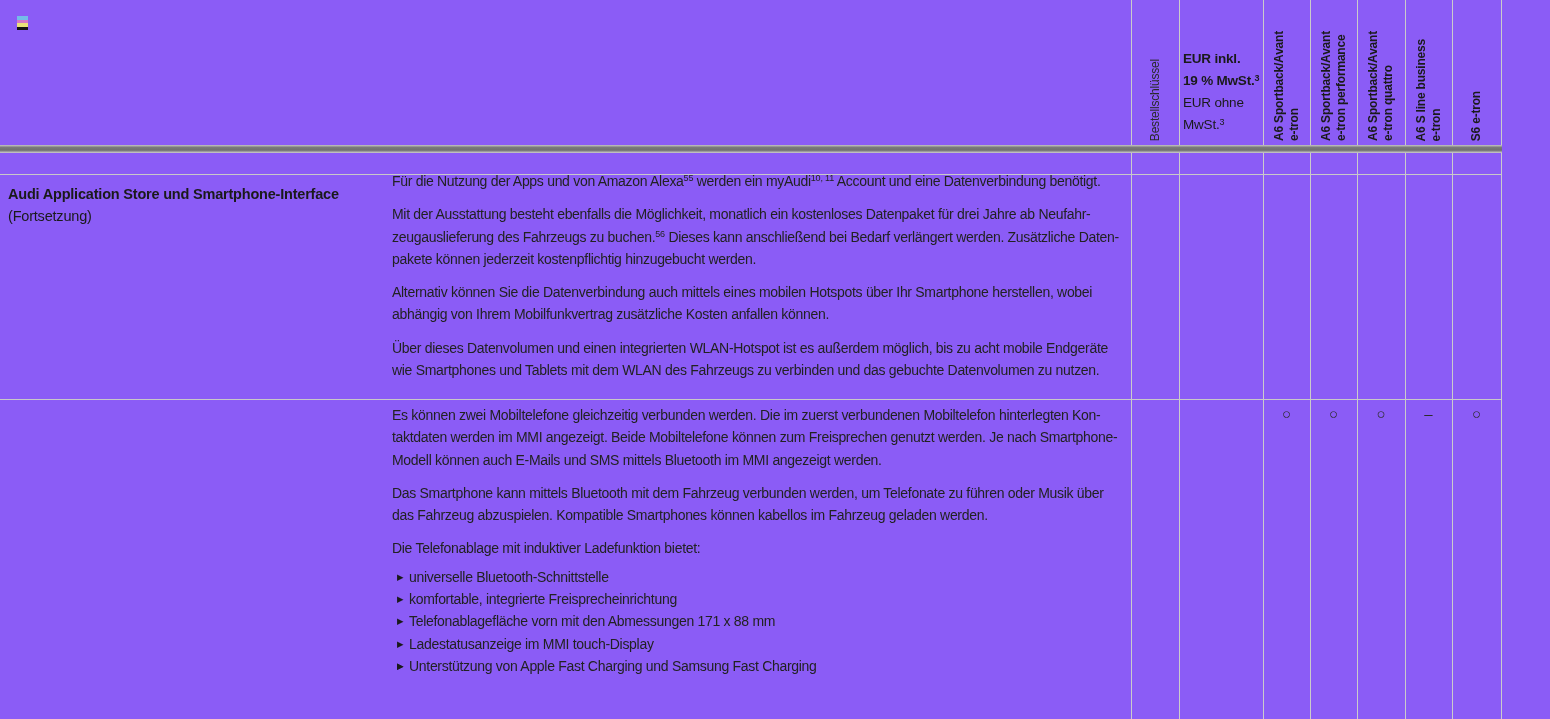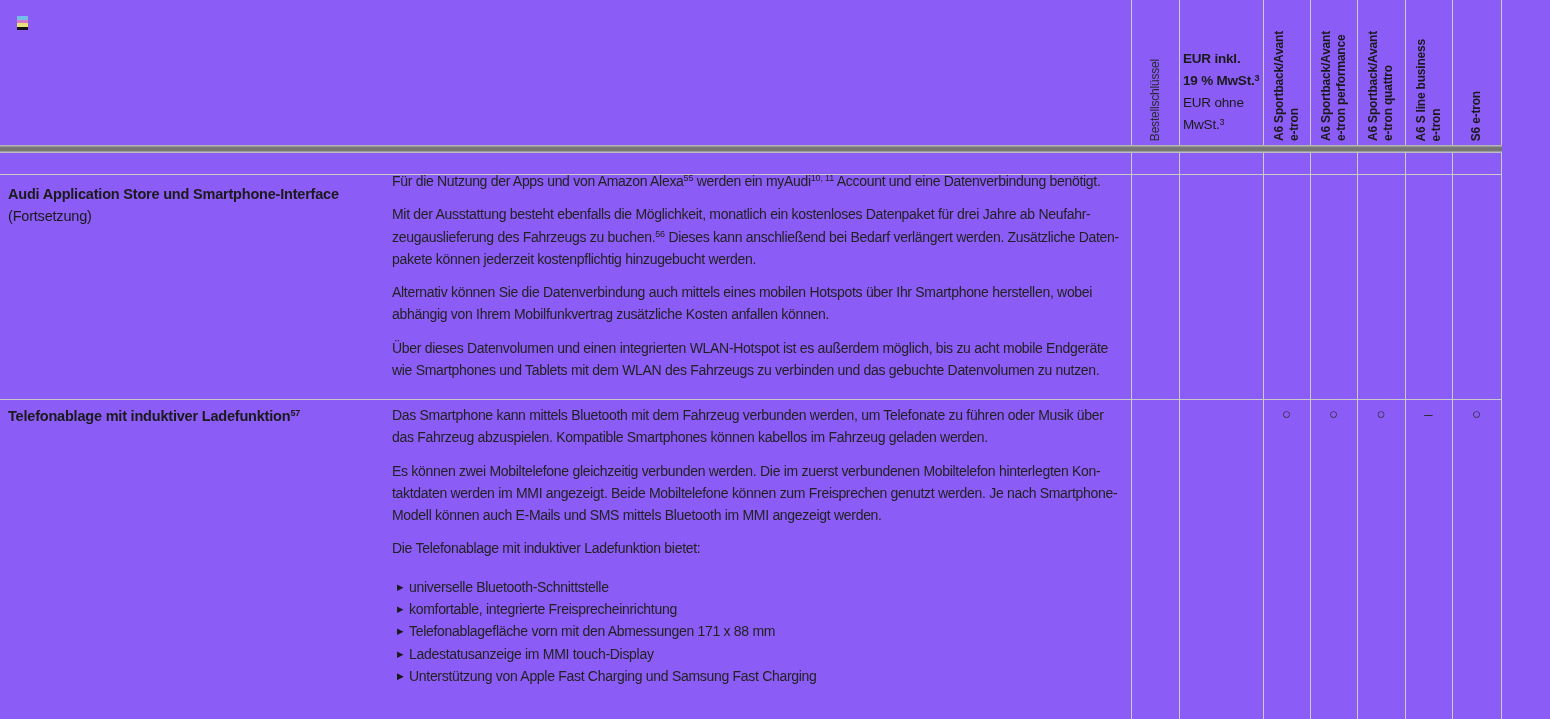--- a/index.html
+++ b/index.html
@@ -135,28 +135,24 @@
     <div class="t"><span>Audi Application Store und Smartphone-Interface</span></div>
     <div class="sub">(Fortsetzung)</div>
   </div>
   <div class="desc" style="top:170px">
     <p>Für die Nutzung der Apps und von Amazon Alexa<sup>55</sup> werden ein myAudi<sup>10, 11</sup> Account und eine Datenverbindung benötigt.</p>
     <p>Mit der Ausstattung besteht ebenfalls die Möglichkeit, monatlich ein kostenloses Datenpaket für drei Jahre ab Neufahr­zeugauslieferung des Fahrzeugs zu buchen.<sup>56</sup> Dieses kann anschließend bei Bedarf verlängert werden. Zusätzliche Daten­pakete können jederzeit kostenpflichtig hinzugebucht werden.</p>
     <p>Alternativ können Sie die Datenverbindung auch mittels eines mobilen Hotspots über Ihr Smartphone herstellen, wobei abhängig von Ihrem Mobilfunkvertrag zusätzliche Kosten anfallen können.</p>
     <p>Über dieses Datenvolumen und einen integrierten WLAN-Hotspot ist es außerdem möglich, bis zu acht mobile Endgeräte wie Smartphones und Tablets mit dem WLAN des Fahrzeugs zu verbinden und das gebuchte Datenvolumen zu nutzen.</p>
   </div>
 
-  <div class="ftitle" style="top:405px">
-    <div class="t"><span>Telefonablage mit induktiver Ladefunktion</span><sup>57</sup></div>
-
-  </div>
   <div class="desc" style="top:404px">
+    <p>Es können zwei Mobiltelefone gleichzeitig verbunden werden. Die im zuerst verbundenen Mobiltelefon hinterlegten Kon­taktdaten werden im MMI angezeigt. Beide Mobiltelefone können zum Freisprechen genutzt werden. Je nach Smartphone-Modell können auch E-Mails und SMS mittels Bluetooth im MMI angezeigt werden.</p>
     <p>Das Smartphone kann mittels Bluetooth mit dem Fahrzeug verbunden werden, um Telefonate zu führen oder Musik über das Fahrzeug abzuspielen. Kompatible Smartphones können kabellos im Fahrzeug geladen werden.</p>
-    <p>Es können zwei Mobiltelefone gleichzeitig verbunden werden. Die im zuerst verbundenen Mobiltelefon hinterlegten Kon­taktdaten werden im MMI angezeigt. Beide Mobiltelefone können zum Freisprechen genutzt werden. Je nach Smartphone-Modell können auch E-Mails und SMS mittels Bluetooth im MMI angezeigt werden.</p>
-    <p style="margin-bottom:16px">Die Telefonablage mit induktiver Ladefunktion bietet:</p>
+    <p style="margin-bottom:6px">Die Telefonablage mit induktiver Ladefunktion bietet:</p>
     <ul>
       <li><span class="tri">▶</span><span>universelle Bluetooth-Schnittstelle</span></li>
       <li><span class="tri">▶</span><span>komfortable, integrierte Freisprecheinrichtung</span></li>
       <li><span class="tri">▶</span><span>Telefonablagefläche vorn mit den Abmessungen 171 x 88 mm</span></li>
       <li><span class="tri">▶</span><span>Ladestatusanzeige im MMI touch-Display</span></li>
       <li><span class="tri">▶</span></li>
       <li><span class="tri">▶</span><span>Unterstützung von Apple Fast Charging und Samsung Fast Charging</span></li>
     </ul>
   </div>
 

